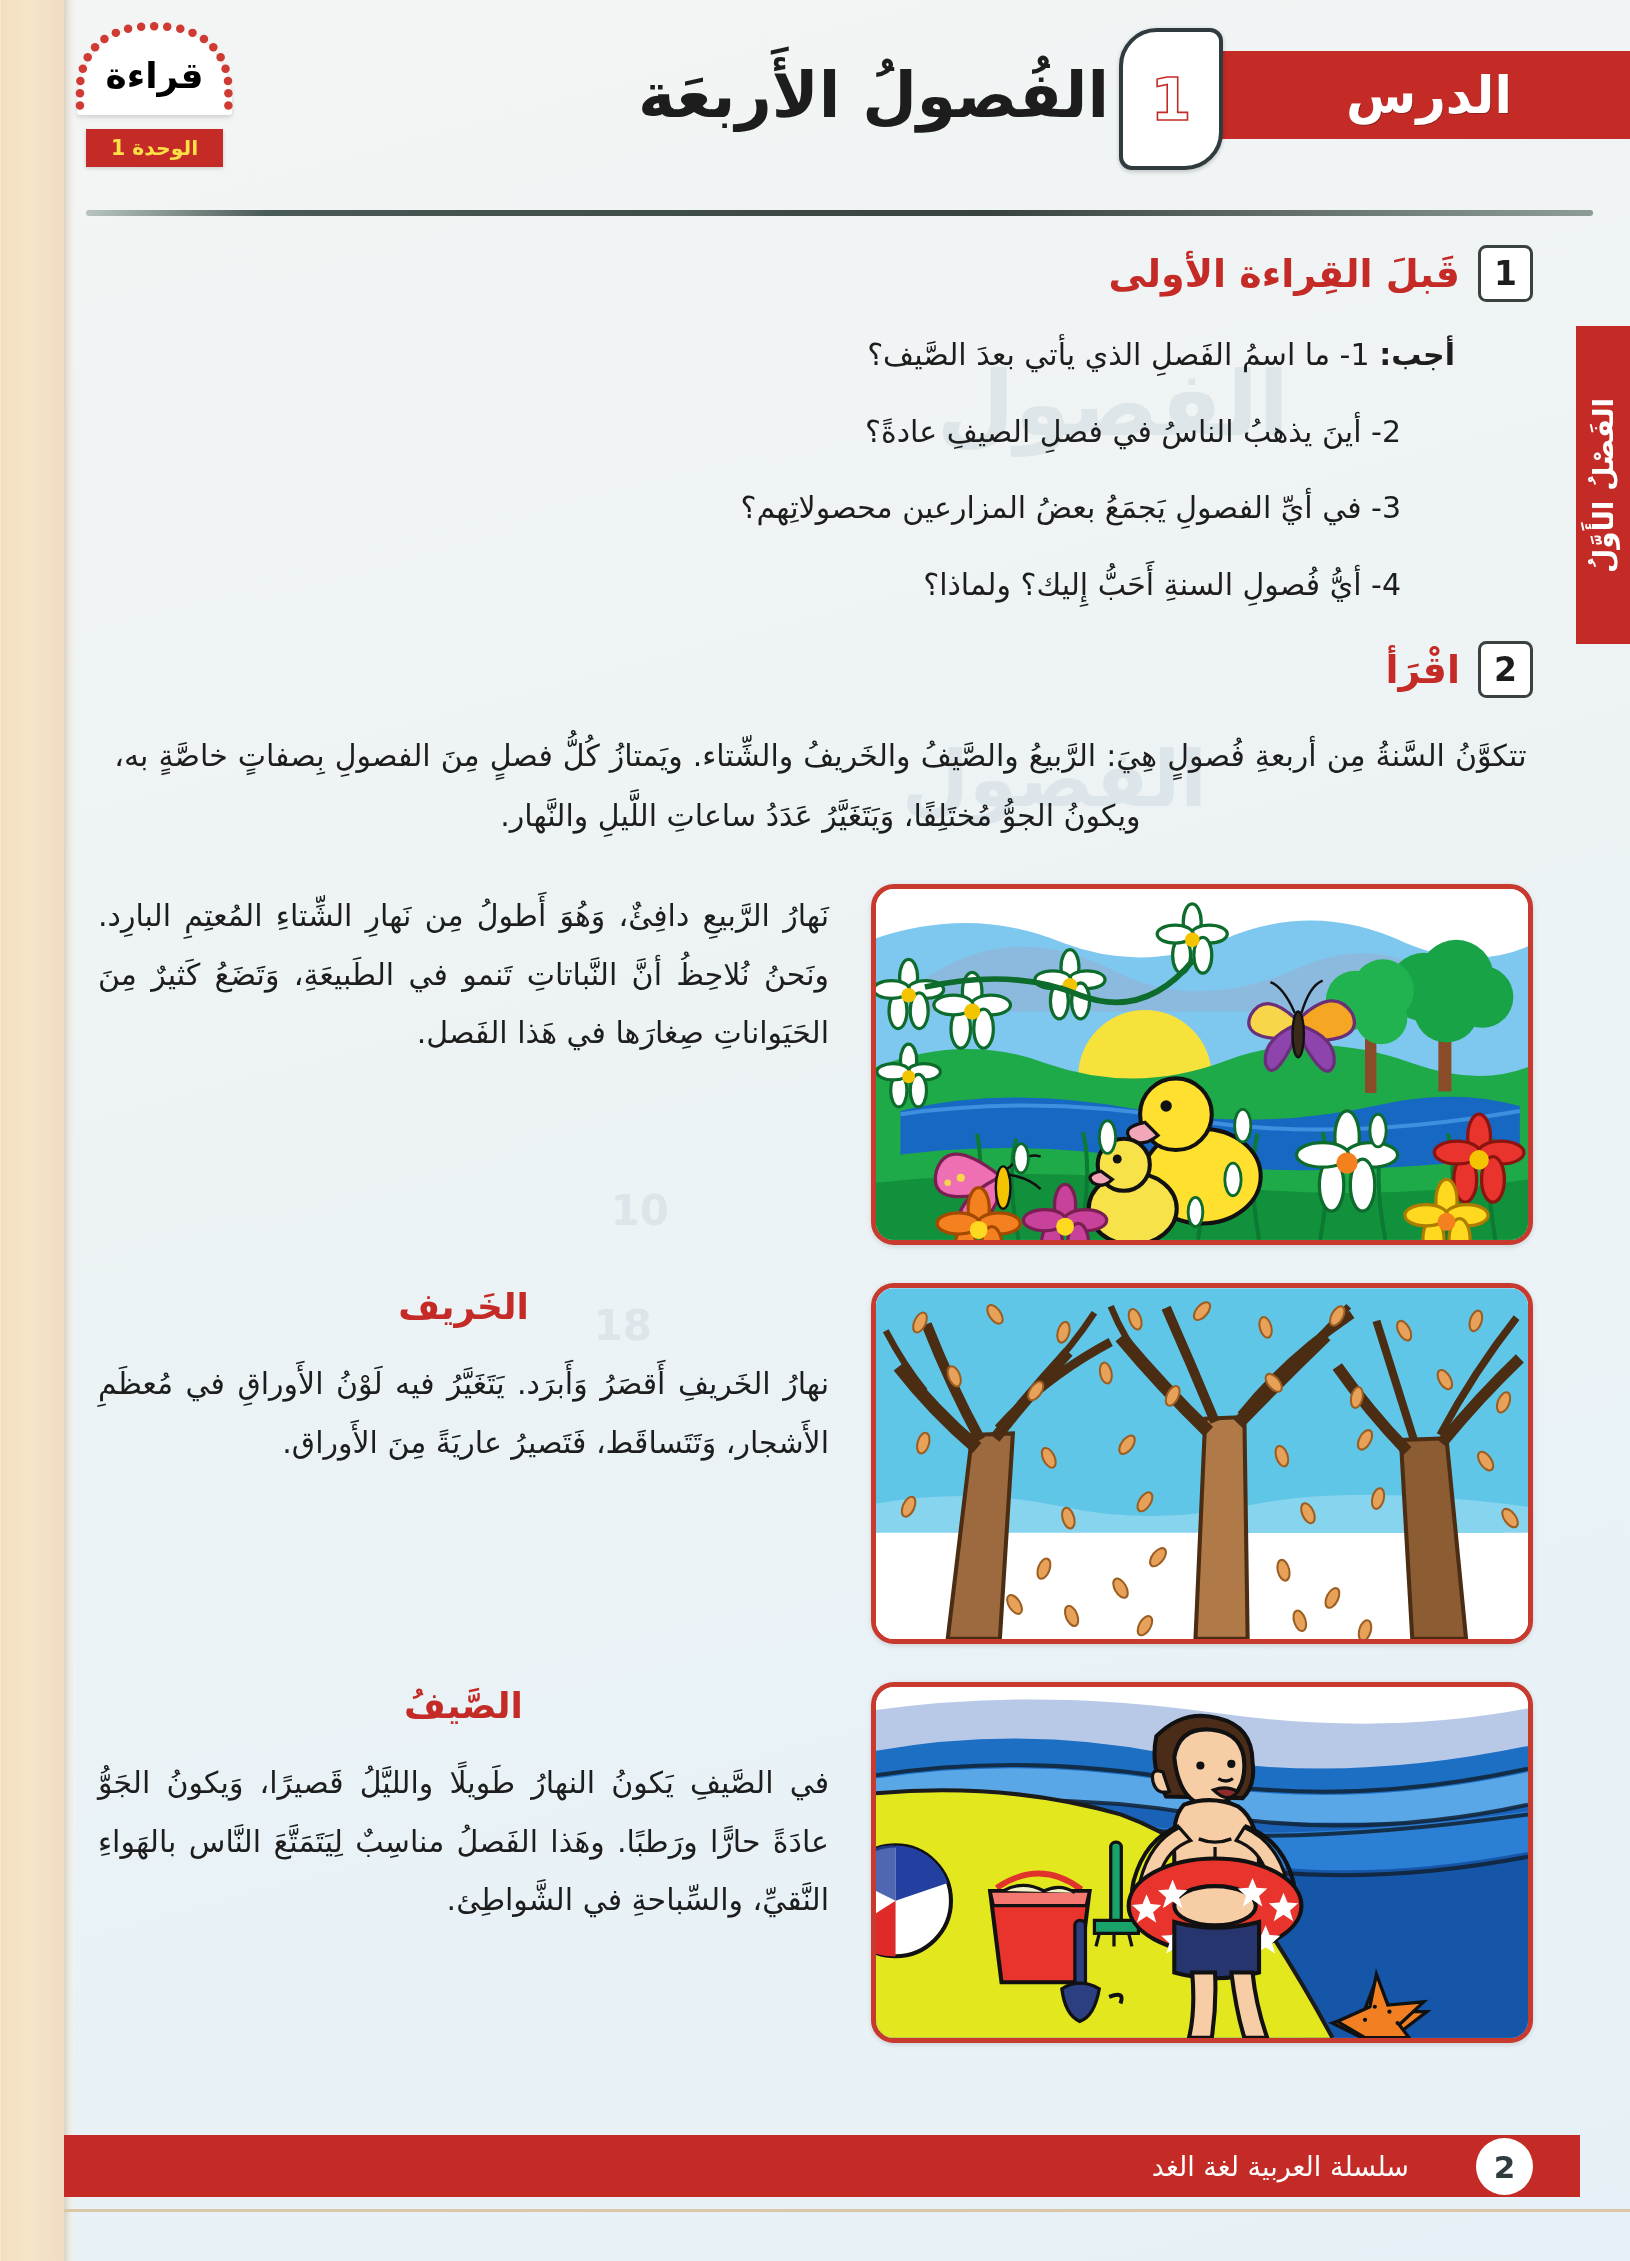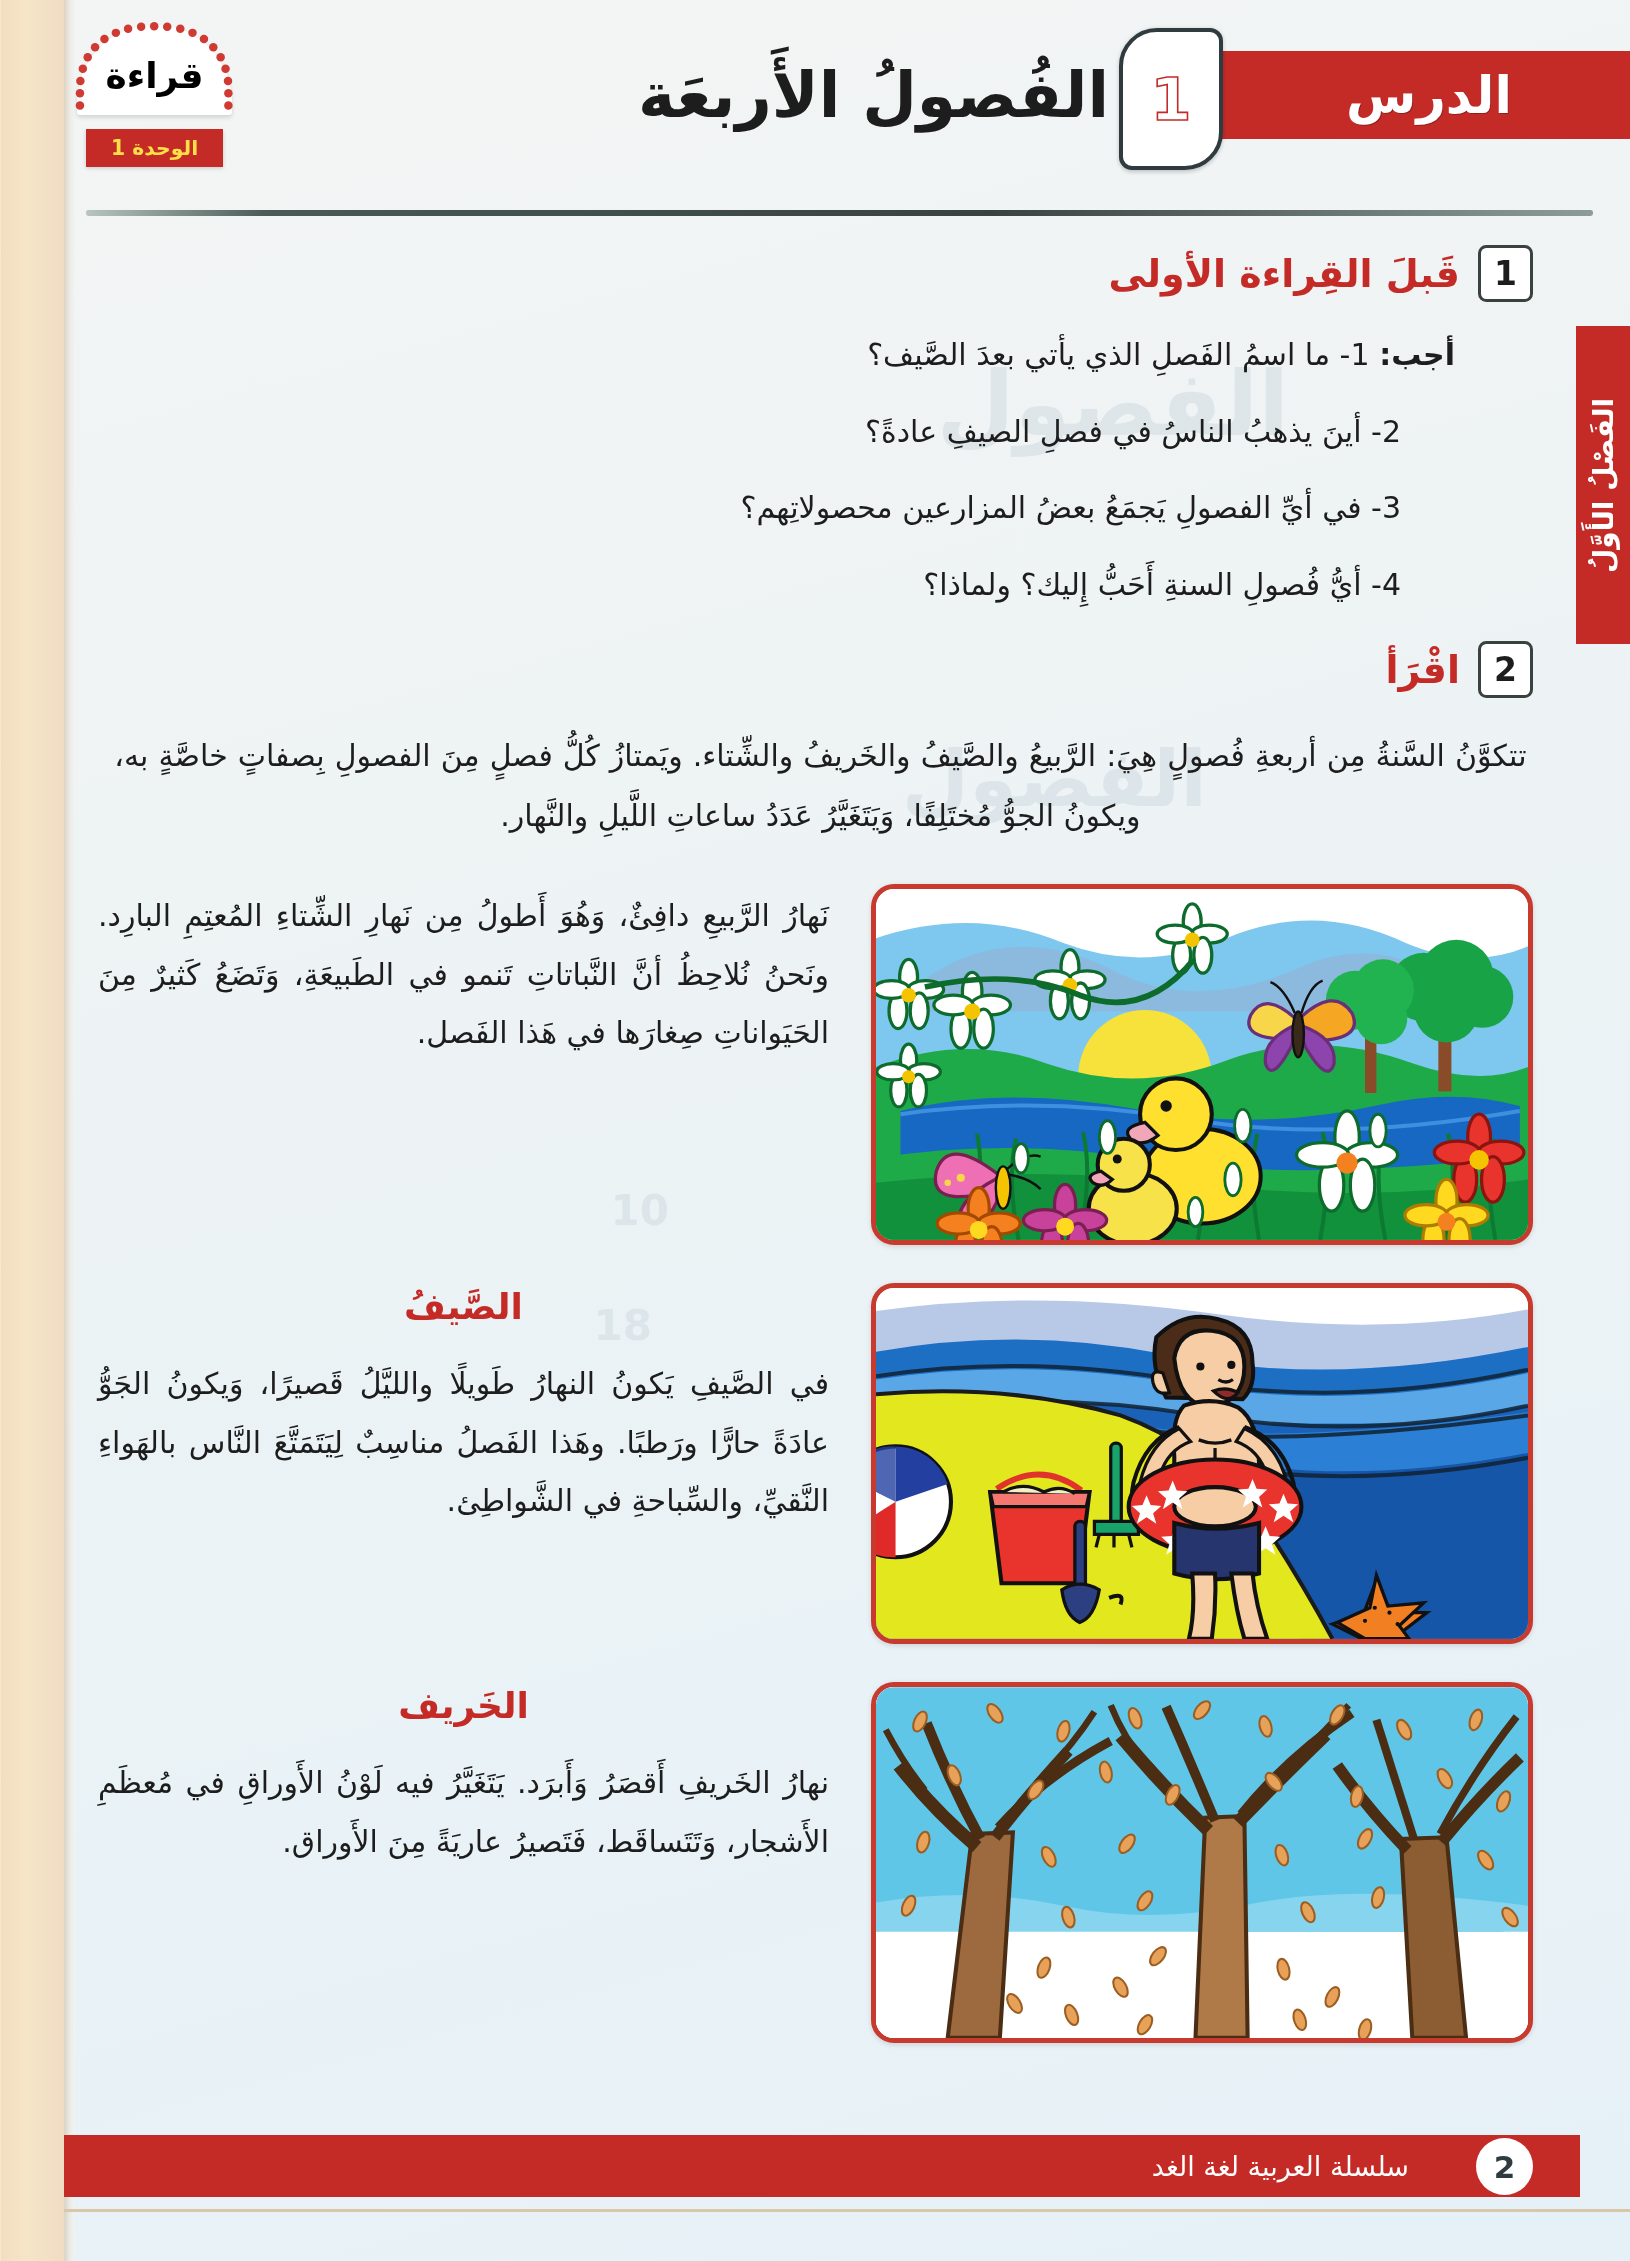--- a/index.html
+++ b/index.html
@@ -437,116 +437,20 @@
                   <ellipse cx="616" cy="296" rx="10" ry="20"></ellipse>
                 <ellipse cx="178" cy="330" rx="9" ry="18"></ellipse>
                   <ellipse cx="392" cy="396" rx="9" ry="18"></ellipse>
               </g>
               <rect x="0" y="0" width="800" height="430" fill="none"></rect>
             </svg>
           </div>
         </div>
         <div class="txt">
           <p>نَهارُ الرَّبيعِ دافِئٌ، وَهُوَ أَطولُ مِن نَهارِ الشِّتاءِ المُعتِمِ البارِد. ونَحنُ نُلاحِظُ أنَّ النَّباتاتِ تَنمو في الطَبيعَةِ، وَتَضَعُ كَثيرٌ مِنَ الحَيَواناتِ صِغارَها في هَذا الفَصل.</p>
-        </div>
-      </div>
-
-      <div class="season">
-        <div class="illo">
-          <div class="illo-frame">
-            <svg viewBox="0 0 800 430">
-              <rect width="800" height="430" fill="#ffffff"></rect>
-              <path d="M0 28 Q200 0 420 32 Q620 60 800 26 L800 110 L0 110Z" fill="#b8c9e8"></path>
-              <path d="M0 78 Q180 46 360 82 Q560 122 800 72 L800 200 L0 200Z" fill="#1d6fc4"></path>
-              <path d="M0 112 Q180 84 380 118 Q580 152 800 104 L800 166 L0 166Z" fill="#5aa7e8"></path>
-              <path d="M0 150 Q200 124 400 156 Q600 188 800 144 L800 430 L0 430Z" fill="#1a62b8"></path>
-              <path d="M300 166 Q480 196 800 152 L800 430 L420 430 Q370 300 300 166Z" fill="#2b7fd4"></path>
-              <path d="M440 214 Q600 240 800 202 L800 430 L520 430Z" fill="#1556a8"></path>
-              <g stroke="#123" stroke-width="5" fill="none" opacity=".85">
-                <path d="M0 108 Q180 80 380 114 Q580 148 800 100"></path>
-                <path d="M0 150 Q200 124 400 156 Q600 188 800 144"></path>
-                <path d="M300 170 Q480 200 800 156"></path>
-                <path d="M430 220 Q600 246 800 208"></path>
-              </g>
-              <path d="M0 130 Q160 116 300 156 Q400 192 470 280 Q520 356 560 430 L0 430Z" fill="#e3e81e"></path>
-              <path d="M0 130 Q160 116 300 156 Q400 192 470 280 Q520 356 560 430" stroke="#1b1b1b" stroke-width="5" fill="none"></path>
-              <g>
-                <circle cx="24" cy="262" r="68" fill="#fff" stroke="#111" stroke-width="5"></circle>
-                <path d="M24 194 A68 68 0 0 1 88 240 L24 262Z" fill="#2340a0"></path>
-                <path d="M24 330 A68 68 0 0 1 -36 300 L24 262Z" fill="#e02a2a"></path>
-                <path d="M-40 230 A68 68 0 0 1 24 194 L24 262Z" fill="#2340a0" opacity=".8"></path>
-              </g>
-              <g>
-                <path d="M148 246 Q202 210 252 248" stroke="#e0332c" stroke-width="7" fill="none"></path>
-                <path d="M140 250 L262 250 L248 362 L154 362Z" fill="#e8342c" stroke="#111" stroke-width="5"></path>
-                <path d="M140 250 L262 250 L258 268 L144 268Z" fill="#f4786f" stroke="#111" stroke-width="4"></path>
-                <path d="M156 250 Q180 236 206 250 Q226 240 244 252" fill="#f5efc8" stroke="#111" stroke-width="4"></path>
-              </g>
-              <g>
-                <rect x="288" y="190" width="13" height="108" rx="6" fill="#18a36a" stroke="#111" stroke-width="4"></rect>
-                <path d="M268 286 L322 286 L322 302 L268 302Z" fill="#18a36a" stroke="#111" stroke-width="4"></path>
-                <g stroke="#111" stroke-width="4">
-                    <path d="M274 302 L270 318"></path>
-                    <path d="M292 302 L292 318"></path>
-                    <path d="M310 302 L314 318"></path>
-                  </g>
-              </g>
-              <g>
-                <rect x="244" y="286" width="13" height="88" rx="6" fill="#2c3f80" stroke="#111" stroke-width="4"></rect>
-                <path d="M228 370 Q250 356 274 370 Q268 404 250 410 Q232 402 228 370Z" fill="#2c3f80" stroke="#111" stroke-width="4"></path>
-                <path d="M286 380 Q306 372 300 388" stroke="#111" stroke-width="5" fill="none"></path>
-              </g>
-              <g>
-                <path d="M598 400 L614 358 L632 398 L676 398 L642 424 L654 430 L596 430 L560 412Z" fill="#f28022" stroke="#111" stroke-width="4"></path>
-                <path d="M614 352 L628 390 L672 386 L642 414 L654 430 L600 430 L566 410 L606 392Z" fill="#f28022" stroke="#111" stroke-width="4"></path>
-                <g fill="#111">
-                    <circle cx="612" cy="392" r="2.6"></circle>
-                    <circle cx="630" cy="398" r="2.6"></circle>
-                    <circle cx="600" cy="408" r="2.6"></circle>
-                    <circle cx="640" cy="412" r="2.6"></circle>
-                  </g>
-              </g>
-              <g>
-                <path d="M344 60 Q378 26 420 38 Q462 48 462 92 Q466 120 450 136 L356 134 Q336 98 344 60Z" fill="#4a2c18" stroke="#111" stroke-width="5"></path>
-                <path d="M366 86 Q372 48 412 52 Q452 56 452 96 Q452 140 408 146 Q372 142 366 86Z" fill="#f7cda6" stroke="#111" stroke-width="5"></path>
-                <path d="M352 104 Q336 98 340 116 Q344 132 360 128Z" fill="#f7cda6" stroke="#111" stroke-width="4"></path>
-                <circle cx="398" cy="96" r="5" fill="#111"></circle>
-                  <circle cx="436" cy="94" r="5" fill="#111"></circle>
-                <path d="M420 112 Q430 118 438 112" stroke="#111" stroke-width="4" fill="none"></path>
-                <path d="M414 126 Q430 120 444 128 Q432 144 414 126Z" fill="#8e2b2b" stroke="#111" stroke-width="4"></path>
-                <path d="M378 144 Q412 132 444 146 Q470 164 470 216 L470 268 Q418 284 366 266 L366 206 Q362 160 378 144Z" fill="#f7cda6" stroke="#111" stroke-width="5"></path>
-                <path d="M372 170 Q330 186 316 238 Q308 276 330 292" stroke="#111" stroke-width="5" fill="none"></path>
-                <path d="M452 170 Q498 186 512 238 Q520 276 498 292" stroke="#111" stroke-width="5" fill="none"></path>
-                <path d="M372 172 Q336 190 324 238 Q318 272 338 288 L356 276 Q340 256 348 230 Q358 198 386 188Z" fill="#f7cda6" stroke="#111" stroke-width="4"></path>
-                <path d="M452 172 Q492 190 504 238 Q510 272 490 288 L472 276 Q488 256 480 230 Q470 198 442 188Z" fill="#f7cda6" stroke="#111" stroke-width="4"></path>
-                <g stroke="#111" stroke-width="4" fill="none">
-                  <path d="M396 186 Q416 194 436 186"></path>
-                    <path d="M416 196 L416 230"></path>
-                </g>
-                <ellipse cx="416" cy="268" rx="106" ry="58" fill="#e8342c" stroke="#111" stroke-width="5"></ellipse>
-                <ellipse cx="416" cy="268" rx="50" ry="24" fill="#f7cda6" stroke="#111" stroke-width="5"></ellipse>
-                <g fill="#fff">
-                  <path d="M332 254 l5 12 13 1 -10 9 4 13 -12 -8 -12 8 4 -13 -10 -9 13 -1z"></path>
-                  <path d="M368 292 l5 12 13 1 -10 9 4 13 -12 -8 -12 8 4 -13 -10 -9 13 -1z"></path>
-                  <path d="M424 306 l5 12 13 1 -10 9 4 13 -12 -8 -12 8 4 -13 -10 -9 13 -1z"></path>
-                  <path d="M478 292 l5 12 13 1 -10 9 4 13 -12 -8 -12 8 4 -13 -10 -9 13 -1z"></path>
-                  <path d="M500 252 l5 12 13 1 -10 9 4 13 -12 -8 -12 8 4 -13 -10 -9 13 -1z"></path>
-                  <path d="M462 234 l5 12 13 1 -10 9 4 13 -12 -8 -12 8 4 -13 -10 -9 13 -1z"></path>
-                  <path d="M364 236 l5 12 13 1 -10 9 4 13 -12 -8 -12 8 4 -13 -10 -9 13 -1z"></path>
-                </g>
-                <path d="M366 288 Q416 302 470 288 L470 350 Q416 364 366 350Z" fill="#26356e" stroke="#111" stroke-width="5"></path>
-                <path d="M388 350 Q392 398 384 430 L412 430 Q418 390 416 350Z" fill="#f7cda6" stroke="#111" stroke-width="5"></path>
-                <path d="M436 350 Q442 398 452 430 L480 430 Q466 390 462 350Z" fill="#f7cda6" stroke="#111" stroke-width="5"></path>
-              </g>
-            </svg>
-          </div>
-        </div>
-        <div class="txt">
-          <h3>الصَّيفُ</h3>
-          <p>في الصَّيفِ يَكونُ النهارُ طَويلًا والليَّلُ قَصيرًا، وَيكونُ الجَوُّ عادَةً حارًّا ورَطبًا. وهَذا الفَصلُ مناسِبٌ لِيَتَمَتَّعَ النَّاس بالهَواءِ النَّقيِّ، والسِّباحةِ في الشَّواطِئ.</p>
         </div>
       </div>
 
       <div class="season">
         <div class="illo">
           <div class="illo-frame">
             <svg viewBox="0 0 800 430">
               <rect width="800" height="430" fill="#ffffff"></rect>
               <rect x="0" y="0" width="800" height="300" fill="#5fc6e8"></rect>
               <path d="M0 300 Q200 266 420 300 Q620 332 800 294 L800 430 L0 430Z" fill="#ffffff"></path>
@@ -618,20 +522,116 @@
                 <ellipse cx="170" cy="388" rx="7" ry="13" transform="rotate(-32 170 388)"></ellipse>
               </g>
             </svg>
           </div>
         </div>
         <div class="txt">
           <h3>الخَريف</h3>
           <p>نهارُ الخَريفِ أَقصَرُ وَأَبرَد. يَتَغَيَّرُ فيه لَوْنُ الأَوراقِ في مُعظَمِ الأَشجار، وَتَتَساقَط، فَتَصيرُ عاريَةً مِنَ الأَوراق.</p>
         </div>
       </div>
+
+      <div class="season">
+        <div class="illo">
+          <div class="illo-frame">
+            <svg viewBox="0 0 800 430">
+              <rect width="800" height="430" fill="#ffffff"></rect>
+              <path d="M0 28 Q200 0 420 32 Q620 60 800 26 L800 110 L0 110Z" fill="#b8c9e8"></path>
+              <path d="M0 78 Q180 46 360 82 Q560 122 800 72 L800 200 L0 200Z" fill="#1d6fc4"></path>
+              <path d="M0 112 Q180 84 380 118 Q580 152 800 104 L800 166 L0 166Z" fill="#5aa7e8"></path>
+              <path d="M0 150 Q200 124 400 156 Q600 188 800 144 L800 430 L0 430Z" fill="#1a62b8"></path>
+              <path d="M300 166 Q480 196 800 152 L800 430 L420 430 Q370 300 300 166Z" fill="#2b7fd4"></path>
+              <path d="M440 214 Q600 240 800 202 L800 430 L520 430Z" fill="#1556a8"></path>
+              <g stroke="#123" stroke-width="5" fill="none" opacity=".85">
+                <path d="M0 108 Q180 80 380 114 Q580 148 800 100"></path>
+                <path d="M0 150 Q200 124 400 156 Q600 188 800 144"></path>
+                <path d="M300 170 Q480 200 800 156"></path>
+                <path d="M430 220 Q600 246 800 208"></path>
+              </g>
+              <path d="M0 130 Q160 116 300 156 Q400 192 470 280 Q520 356 560 430 L0 430Z" fill="#e3e81e"></path>
+              <path d="M0 130 Q160 116 300 156 Q400 192 470 280 Q520 356 560 430" stroke="#1b1b1b" stroke-width="5" fill="none"></path>
+              <g>
+                <circle cx="24" cy="262" r="68" fill="#fff" stroke="#111" stroke-width="5"></circle>
+                <path d="M24 194 A68 68 0 0 1 88 240 L24 262Z" fill="#2340a0"></path>
+                <path d="M24 330 A68 68 0 0 1 -36 300 L24 262Z" fill="#e02a2a"></path>
+                <path d="M-40 230 A68 68 0 0 1 24 194 L24 262Z" fill="#2340a0" opacity=".8"></path>
+              </g>
+              <g>
+                <path d="M148 246 Q202 210 252 248" stroke="#e0332c" stroke-width="7" fill="none"></path>
+                <path d="M140 250 L262 250 L248 362 L154 362Z" fill="#e8342c" stroke="#111" stroke-width="5"></path>
+                <path d="M140 250 L262 250 L258 268 L144 268Z" fill="#f4786f" stroke="#111" stroke-width="4"></path>
+                <path d="M156 250 Q180 236 206 250 Q226 240 244 252" fill="#f5efc8" stroke="#111" stroke-width="4"></path>
+              </g>
+              <g>
+                <rect x="288" y="190" width="13" height="108" rx="6" fill="#18a36a" stroke="#111" stroke-width="4"></rect>
+                <path d="M268 286 L322 286 L322 302 L268 302Z" fill="#18a36a" stroke="#111" stroke-width="4"></path>
+                <g stroke="#111" stroke-width="4">
+                    <path d="M274 302 L270 318"></path>
+                    <path d="M292 302 L292 318"></path>
+                    <path d="M310 302 L314 318"></path>
+                  </g>
+              </g>
+              <g>
+                <rect x="244" y="286" width="13" height="88" rx="6" fill="#2c3f80" stroke="#111" stroke-width="4"></rect>
+                <path d="M228 370 Q250 356 274 370 Q268 404 250 410 Q232 402 228 370Z" fill="#2c3f80" stroke="#111" stroke-width="4"></path>
+                <path d="M286 380 Q306 372 300 388" stroke="#111" stroke-width="5" fill="none"></path>
+              </g>
+              <g>
+                <path d="M598 400 L614 358 L632 398 L676 398 L642 424 L654 430 L596 430 L560 412Z" fill="#f28022" stroke="#111" stroke-width="4"></path>
+                <path d="M614 352 L628 390 L672 386 L642 414 L654 430 L600 430 L566 410 L606 392Z" fill="#f28022" stroke="#111" stroke-width="4"></path>
+                <g fill="#111">
+                    <circle cx="612" cy="392" r="2.6"></circle>
+                    <circle cx="630" cy="398" r="2.6"></circle>
+                    <circle cx="600" cy="408" r="2.6"></circle>
+                    <circle cx="640" cy="412" r="2.6"></circle>
+                  </g>
+              </g>
+              <g>
+                <path d="M344 60 Q378 26 420 38 Q462 48 462 92 Q466 120 450 136 L356 134 Q336 98 344 60Z" fill="#4a2c18" stroke="#111" stroke-width="5"></path>
+                <path d="M366 86 Q372 48 412 52 Q452 56 452 96 Q452 140 408 146 Q372 142 366 86Z" fill="#f7cda6" stroke="#111" stroke-width="5"></path>
+                <path d="M352 104 Q336 98 340 116 Q344 132 360 128Z" fill="#f7cda6" stroke="#111" stroke-width="4"></path>
+                <circle cx="398" cy="96" r="5" fill="#111"></circle>
+                  <circle cx="436" cy="94" r="5" fill="#111"></circle>
+                <path d="M420 112 Q430 118 438 112" stroke="#111" stroke-width="4" fill="none"></path>
+                <path d="M414 126 Q430 120 444 128 Q432 144 414 126Z" fill="#8e2b2b" stroke="#111" stroke-width="4"></path>
+                <path d="M378 144 Q412 132 444 146 Q470 164 470 216 L470 268 Q418 284 366 266 L366 206 Q362 160 378 144Z" fill="#f7cda6" stroke="#111" stroke-width="5"></path>
+                <path d="M372 170 Q330 186 316 238 Q308 276 330 292" stroke="#111" stroke-width="5" fill="none"></path>
+                <path d="M452 170 Q498 186 512 238 Q520 276 498 292" stroke="#111" stroke-width="5" fill="none"></path>
+                <path d="M372 172 Q336 190 324 238 Q318 272 338 288 L356 276 Q340 256 348 230 Q358 198 386 188Z" fill="#f7cda6" stroke="#111" stroke-width="4"></path>
+                <path d="M452 172 Q492 190 504 238 Q510 272 490 288 L472 276 Q488 256 480 230 Q470 198 442 188Z" fill="#f7cda6" stroke="#111" stroke-width="4"></path>
+                <g stroke="#111" stroke-width="4" fill="none">
+                  <path d="M396 186 Q416 194 436 186"></path>
+                    <path d="M416 196 L416 230"></path>
+                </g>
+                <ellipse cx="416" cy="268" rx="106" ry="58" fill="#e8342c" stroke="#111" stroke-width="5"></ellipse>
+                <ellipse cx="416" cy="268" rx="50" ry="24" fill="#f7cda6" stroke="#111" stroke-width="5"></ellipse>
+                <g fill="#fff">
+                  <path d="M332 254 l5 12 13 1 -10 9 4 13 -12 -8 -12 8 4 -13 -10 -9 13 -1z"></path>
+                  <path d="M368 292 l5 12 13 1 -10 9 4 13 -12 -8 -12 8 4 -13 -10 -9 13 -1z"></path>
+                  <path d="M424 306 l5 12 13 1 -10 9 4 13 -12 -8 -12 8 4 -13 -10 -9 13 -1z"></path>
+                  <path d="M478 292 l5 12 13 1 -10 9 4 13 -12 -8 -12 8 4 -13 -10 -9 13 -1z"></path>
+                  <path d="M500 252 l5 12 13 1 -10 9 4 13 -12 -8 -12 8 4 -13 -10 -9 13 -1z"></path>
+                  <path d="M462 234 l5 12 13 1 -10 9 4 13 -12 -8 -12 8 4 -13 -10 -9 13 -1z"></path>
+                  <path d="M364 236 l5 12 13 1 -10 9 4 13 -12 -8 -12 8 4 -13 -10 -9 13 -1z"></path>
+                </g>
+                <path d="M366 288 Q416 302 470 288 L470 350 Q416 364 366 350Z" fill="#26356e" stroke="#111" stroke-width="5"></path>
+                <path d="M388 350 Q392 398 384 430 L412 430 Q418 390 416 350Z" fill="#f7cda6" stroke="#111" stroke-width="5"></path>
+                <path d="M436 350 Q442 398 452 430 L480 430 Q466 390 462 350Z" fill="#f7cda6" stroke="#111" stroke-width="5"></path>
+              </g>
+            </svg>
+          </div>
+        </div>
+        <div class="txt">
+          <h3>الصَّيفُ</h3>
+          <p>في الصَّيفِ يَكونُ النهارُ طَويلًا والليَّلُ قَصيرًا، وَيكونُ الجَوُّ عادَةً حارًّا ورَطبًا. وهَذا الفَصلُ مناسِبٌ لِيَتَمَتَّعَ النَّاس بالهَواءِ النَّقيِّ، والسِّباحةِ في الشَّواطِئ.</p>
+        </div>
+      </div>
     </div>
   </div>
 
   <div class="footer">
     <div class="footer-bar">
       <span class="footer-text">سلسلة العربية لغة الغد</span>
     </div>
     <div class="footer-page">2</div>
     <div class="footer-rule"></div>
   </div>

